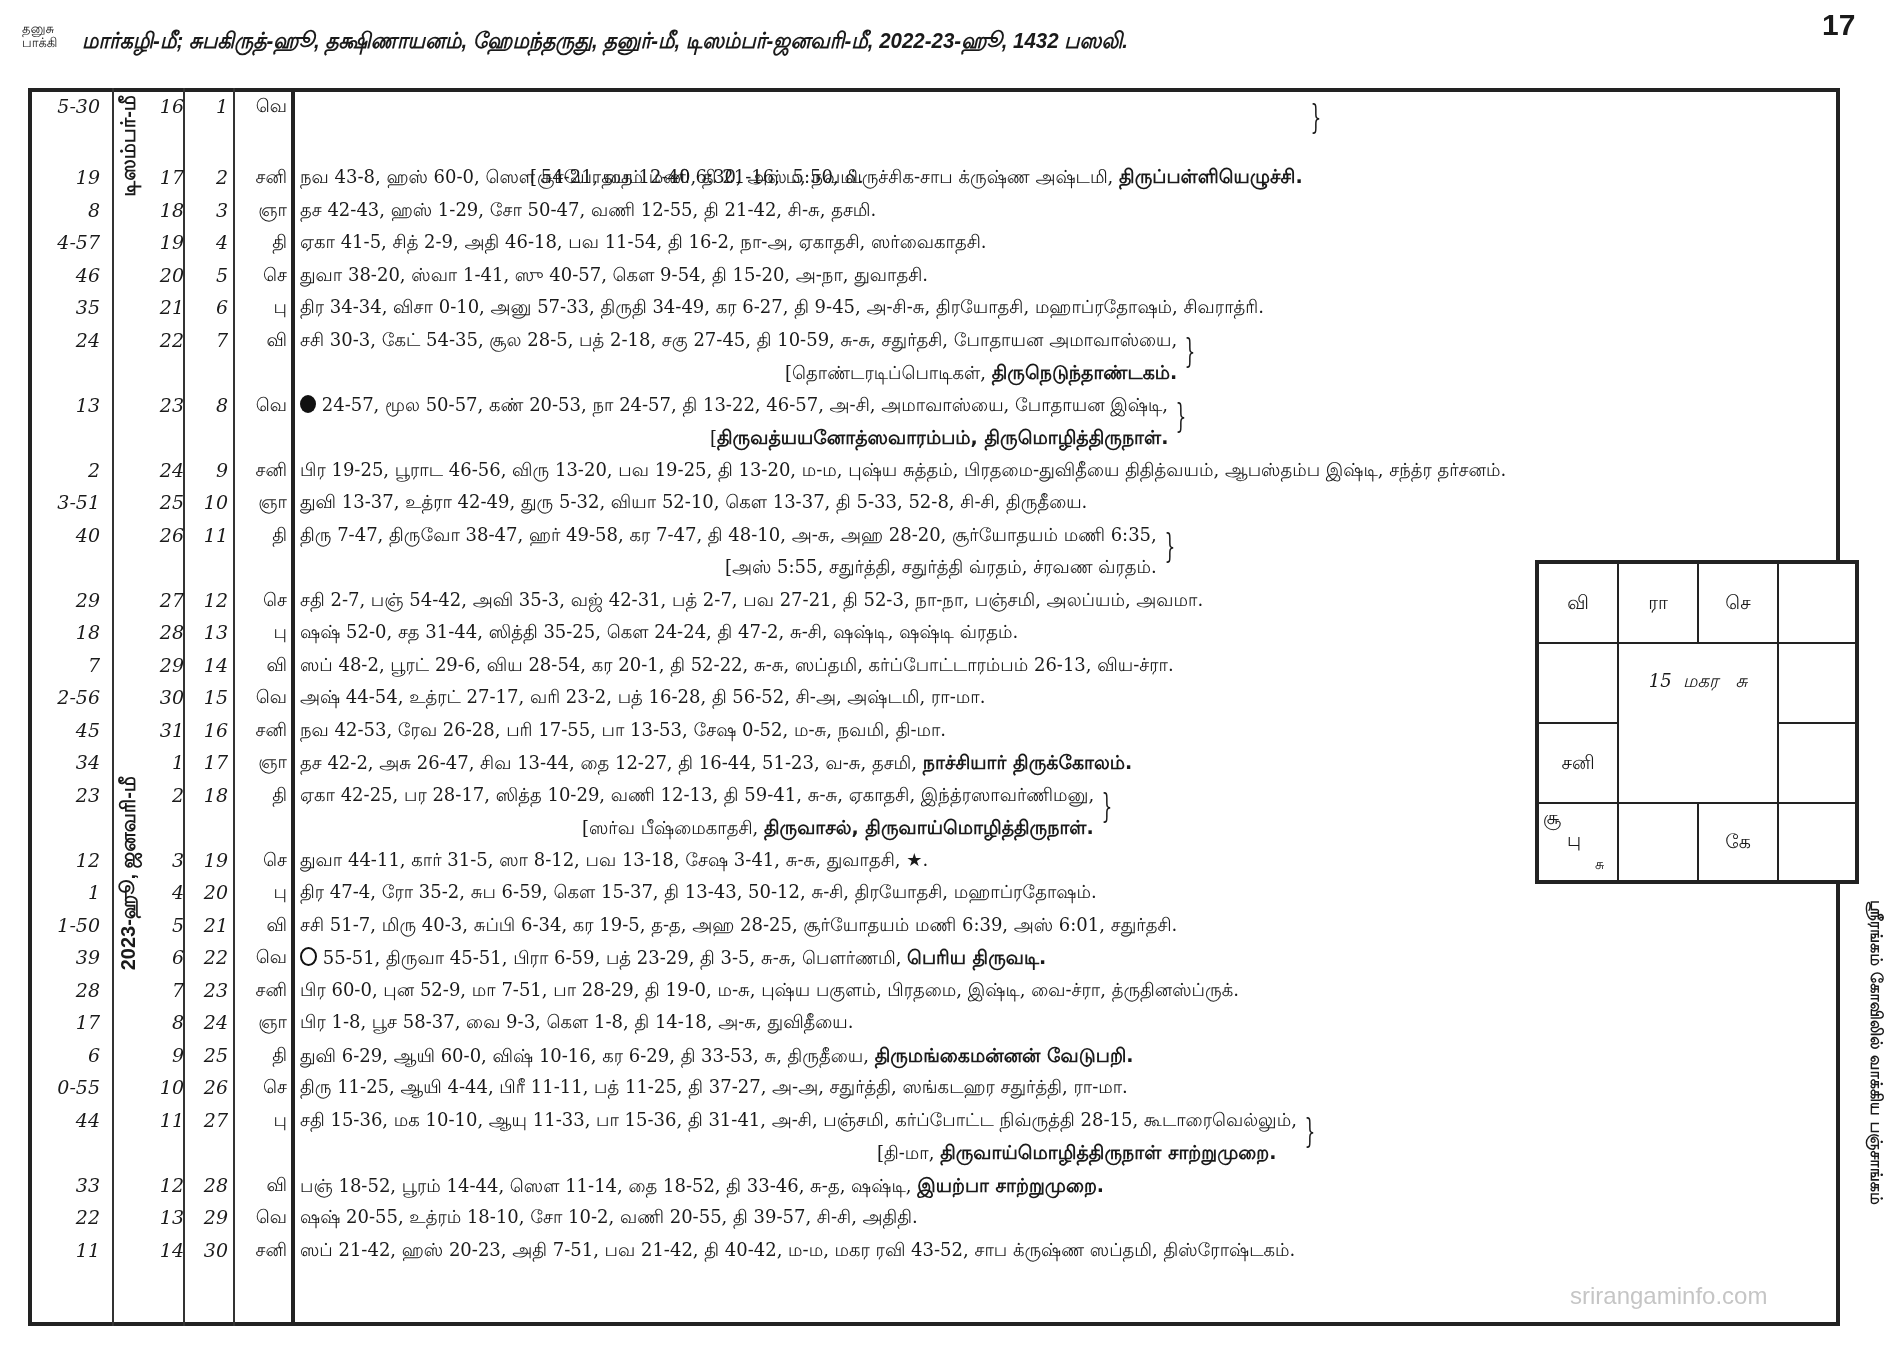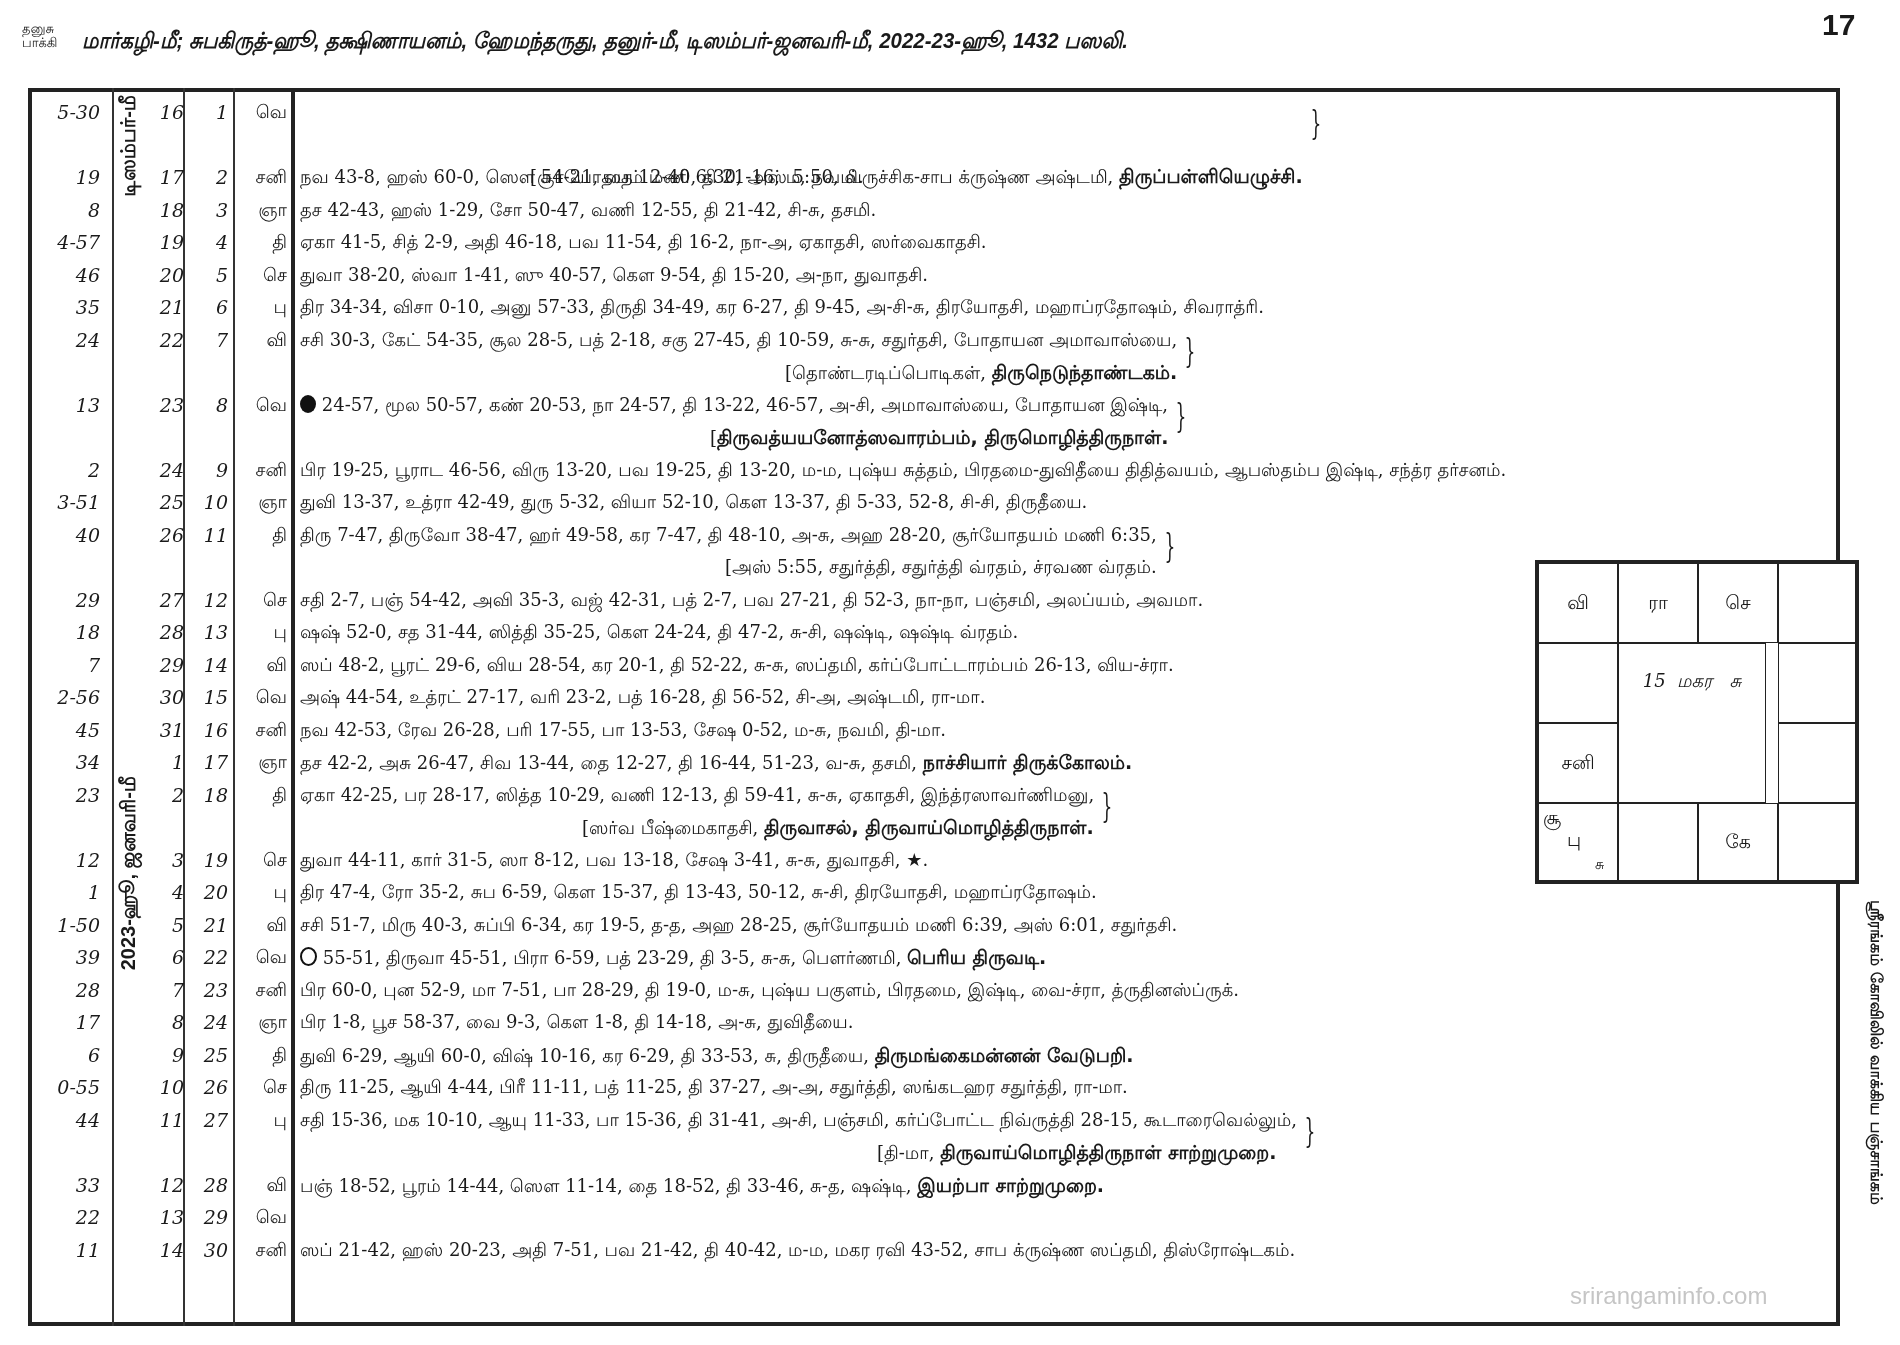--- a/index.html
+++ b/index.html
@@ -50,21 +50,21 @@
 <div class="frame"></div>
 <div class="vline" style="left:112px;"></div>
 <div class="vline" style="left:183px;"></div>
 <div class="vline" style="left:233px;"></div>
 <div class="vline thick" style="left:291px;"></div>
 
 <div class="month-vert" style="left:116px; top:95px;">டிஸம்பர்-மீ</div>
 <div class="month-vert" style="left:116px; top:776px;">2023-ஹூ, ஜனவரி-மீ</div>
 
 <div id="rows-container">
-    <div class="row" style="top: 96px;">
+    <div class="row" style="top: 90px;">
       <span class="c1">5-30</span>
       <span class="c2">16</span>
       <span class="c3">1</span>
       <span class="c4">வெ</span>
       <span class="brace" style="left: 1273px; top: -4px;">}</span>
     </div>
     <div class="row" style="top: 128.5px; margin-top: 31px;">
       <span class="c5b" style="left: 498px;"><span>[சூர்யோதயம் மணி 6:30, அஸ் 5:50, வ்ருச்சிக-சாப க்ருஷ்ண அஷ்டமி, </span><span class="bold">திருப்பள்ளியெழுச்சி.</span></span>
     </div>
     <div class="row" style="top: 161px;">
@@ -274,20 +274,21 @@
       <span class="c2">12</span>
       <span class="c3">28</span>
       <span class="c4">வி</span>
       <span class="c5"><span>பஞ் 18-52, பூரம் 14-44, ஸௌ 11-14, தை 18-52, தி 33-46, சு-த, ஷஷ்டி, </span><span class="bold">இயற்பா சாற்றுமுறை.</span></span>
     </div>
     <div class="row" style="top: 1201px;">
       <span class="c1">22</span>
       <span class="c2">13</span>
       <span class="c3">29</span>
       <span class="c4">வெ</span>
+      <span class="c5"><span>ஷஷ் 20-55, உத்ரம் 18-10, சோ 10-2, வணி 20-55, தி 39-57, சி-சி, அதிதி.</span></span>
     </div>
     <div class="row" style="top: 1233.5px;">
       <span class="c1">11</span>
       <span class="c2">14</span>
       <span class="c3">30</span>
       <span class="c4">சனி</span>
       <span class="c5"><span>ஸப் 21-42, ஹஸ் 20-23, அதி 7-51, பவ 21-42, தி 40-42, ம-ம, மகர ரவி 43-52, சாப க்ருஷ்ண ஸப்தமி, திஸ்ரோஷ்டகம்.</span></span>
     </div>
   </div>
 
@@ -300,21 +301,21 @@
     </div>
   <div class="cell" style="left:160px;top:0;width:80px;height:80px;">
       <span>செ</span>
     </div>
   <div class="cell" style="left:240px;top:0;width:78px;height:80px;">
       <span></span>
     </div>
   <div class="cell" style="left:0;top:80px;width:80px;height:80px;">
       <span></span>
     </div>
-  <div class="cell" style="left:80px;top:80px;width:148px;height:160px;align-items:flex-start;padding-top:26px;">
+  <div class="cell" style="left:80px;top:80px;width:160px;height:160px;align-items:flex-start;padding-top:26px;">
     <span style="font-style:italic;font-size:18px;white-space:pre;">15  மகர   சு</span>
   </div>
   <div class="cell" style="left:240px;top:80px;width:78px;height:80px;">
       <span></span>
     </div>
   <div class="cell" style="left:0;top:160px;width:80px;height:80px;">
       <span>சனி</span>
     </div>
   <div class="cell" style="left:240px;top:160px;width:78px;height:80px;">
       <span></span>

